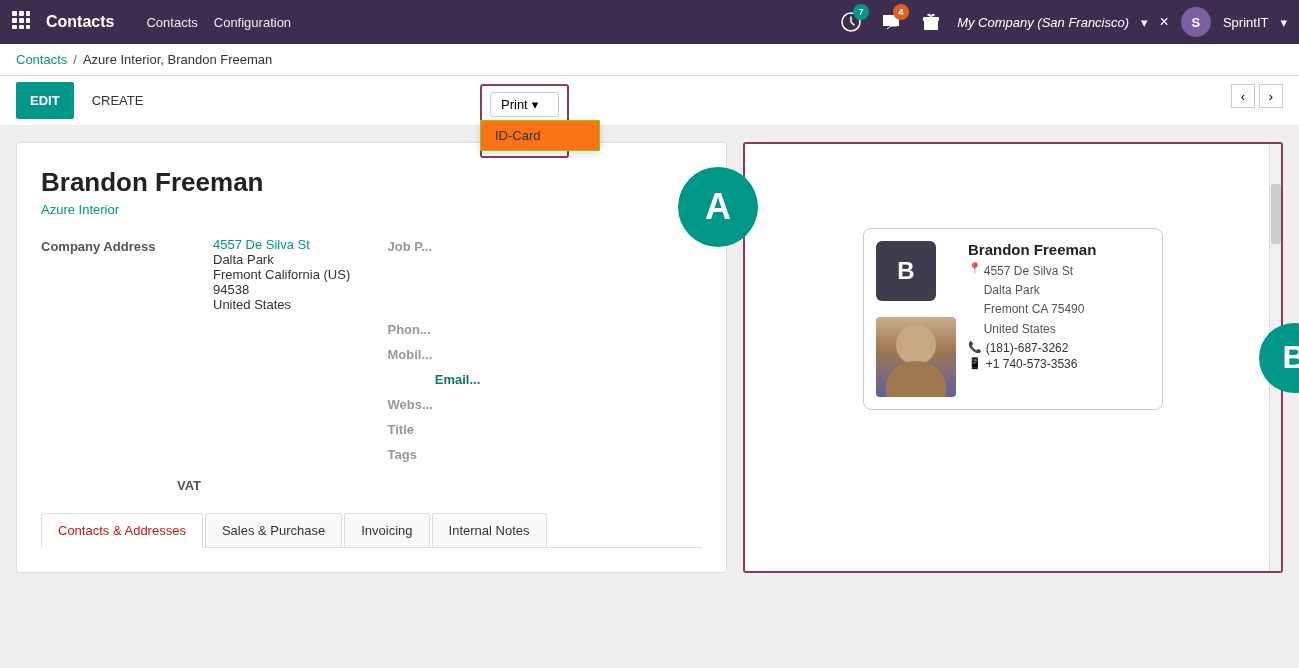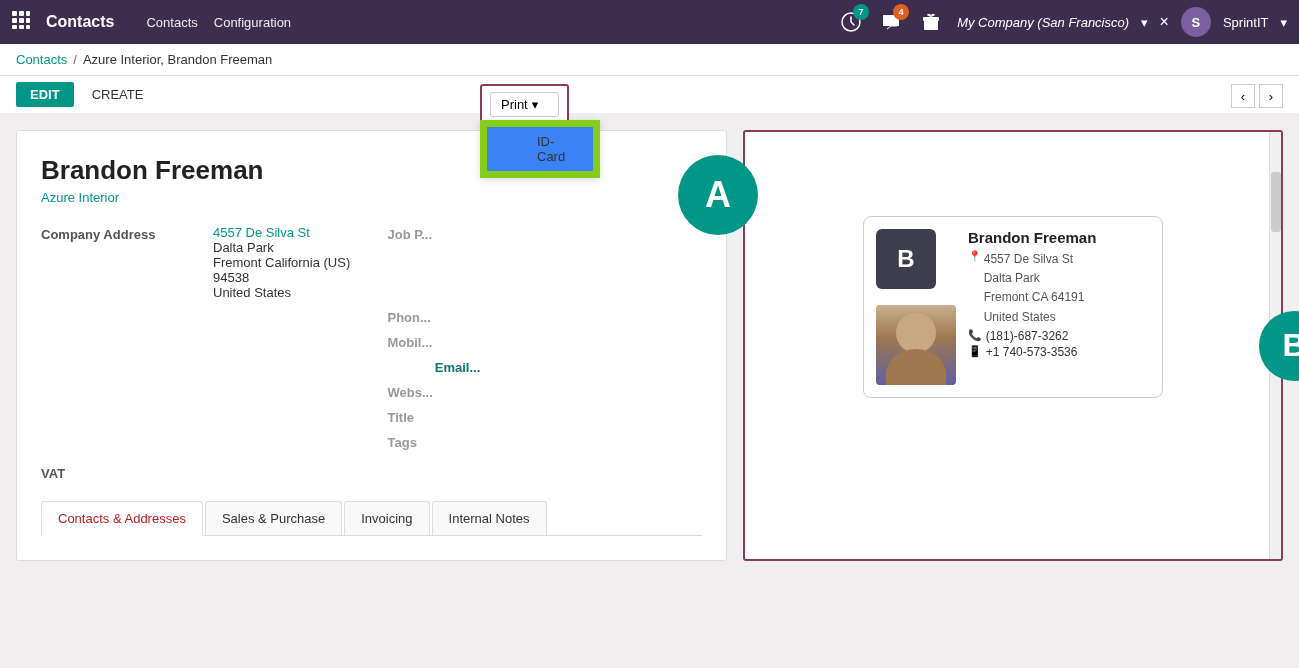--- a/index.html
+++ b/index.html
@@ -71,21 +71,21 @@
       display: flex;
       align-items: center;
       gap: 8px;
       border-bottom: 1px solid #eee;
       position: relative;
     }
     .btn-edit {
       background: #009688;
       color: #fff;
       border: none;
-      padding: 5px 14px;
+      padding: 11px 14px;
       font-size: 13px;
       font-weight: bold;
       cursor: pointer;
       border-radius: 2px;
     }
     .btn-create {
       background: transparent;
       color: #333;
       border: none;
       padding: 5px 10px;
@@ -119,26 +119,25 @@
       cursor: pointer;
       border-radius: 3px;
       display: flex;
       align-items: center;
       gap: 4px;
     }
     .dropdown-menu {
       position: absolute;
       top: 44px;
       left: 0;
-      background: #3b82f6;
-      border: 7px solid #84cc16;
+      background: #f97316;
+      border: 1px solid #84cc16;
       box-shadow: 0 2px 8px rgba(0,0,0,0.15);
       min-width: 120px;
       z-index: 200;
-      padding-left: 36px;
     }
     .dropdown-menu-item {
       padding: 7px 14px;
       cursor: pointer;
       font-size: 13px;
     }
 
     
     .pagination {
       position: absolute;
@@ -215,20 +214,21 @@
     .field-value {
       color: #333;
       font-size: 13px;
     }
     .field-value.link { color: #009688; cursor: pointer; }
 
     .vat-row {
       display: flex;
       gap: 12px;
       margin-top: 4px;
+      text-align: right;
     }
     .vat-label { color: #555; font-size: 13px; font-weight: bold; width: 160px; }
 
     
     .tabs {
       display: flex;
       gap: 0;
       margin-top: 20px;
       border-bottom: 1px solid #ddd;
     }
@@ -494,21 +494,21 @@
           </div>
         </div>
       </div>
       <div class="id-card-info">
         <div class="id-card-name">Brandon Freeman</div>
         <div style="display:flex;align-items:flex-start;gap:2px;margin-bottom:2px;">
           <span style="color:#009688;font-size:11px;">📍</span>
           <div class="id-card-address">
             <div>4557 De Silva St</div>
             <div>Dalta Park</div>
-            <div>Fremont CA 64191</div>
+            <div>Fremont CA 75490</div>
             <div>United States</div>
           </div>
         </div>
         <div class="id-card-phone-row">
           <span style="font-size:11px;">📞</span>
           <span class="id-card-phone">(181)-687-3262</span>
         </div>
         <div class="id-card-phone-row">
           <span style="font-size:11px;">📱</span>
           <span class="id-card-phone">+1 740-573-3536</span>

